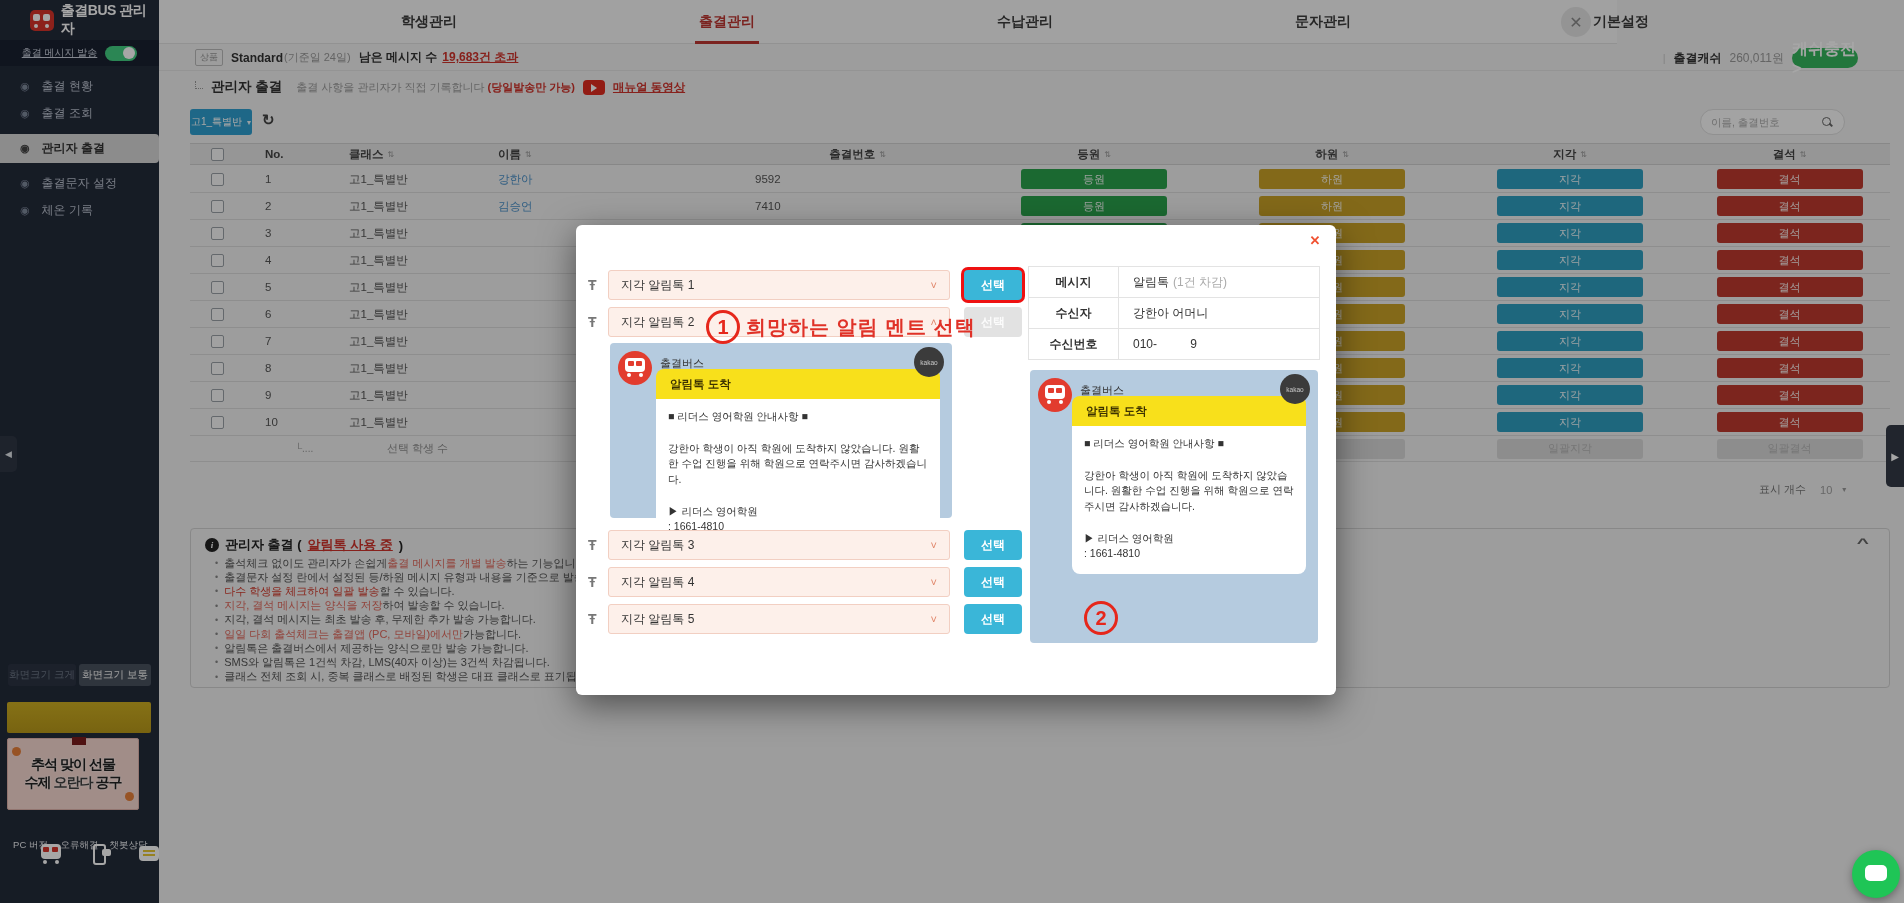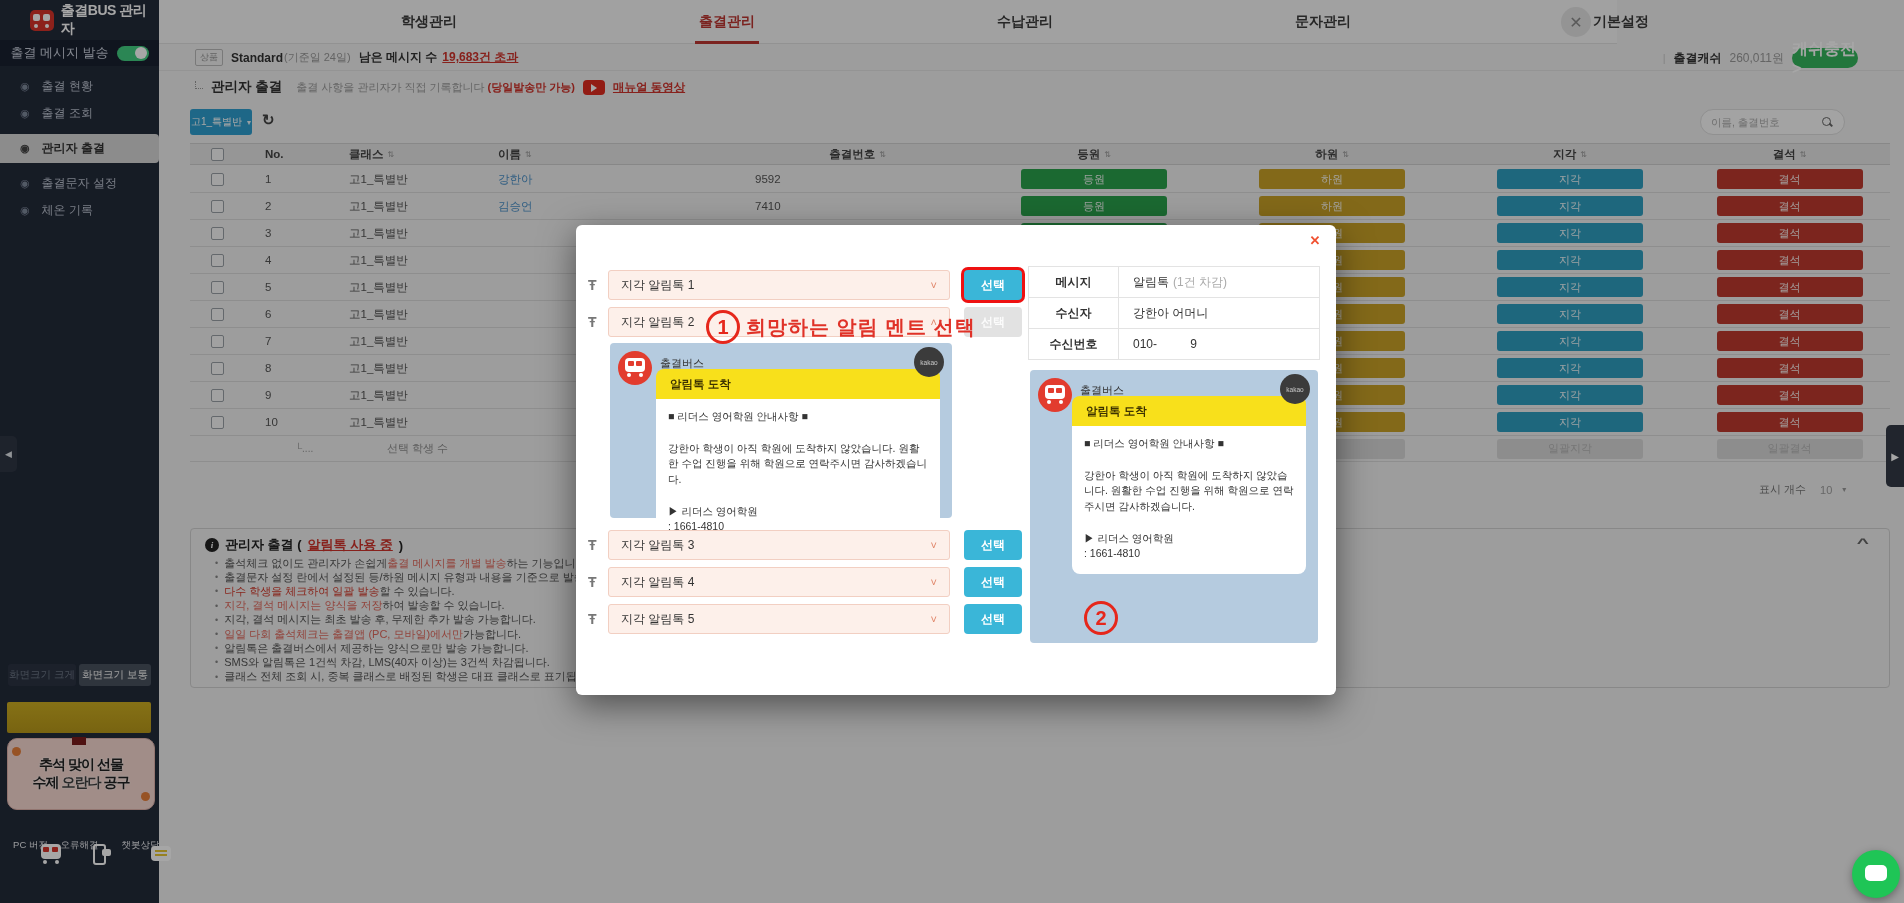--- a/index.html
+++ b/index.html
@@ -9,32 +9,32 @@
   
   .sidebar { position:absolute; left:0; top:0; width:159px; height:903px; background:#232b3a; z-index:10; }
   .logo { position:absolute; left:0; top:0; width:159px; height:40px; display:flex; align-items:center; padding-left:30px; }
   .logo-bus { position:relative; width:24px; height:21px; background:#d8342a; border-radius:5px; margin-right:7px; }
   .logo-bus i { position:absolute; top:4px; width:7px; height:7px; background:#fff; border-radius:2px; }
   .logo-bus i.w1{ left:3px; } .logo-bus i.w2{ left:13px; }
   .logo-bus i.d1,.logo-bus i.d2{ top:14px; width:4px; height:4px; border-radius:50%; }
   .logo-bus i.d1{ left:4px; } .logo-bus i.d2{ left:15px; }
   .logo-title { color:#fff; font-size:14px; font-weight:bold; letter-spacing:-0.5px; }
   .msg-toggle-row { position:absolute; left:0; top:40px; width:159px; height:26px; background:#1a2130; display:flex; align-items:center; justify-content:center; gap:8px; }
-  .msg-toggle-row .lbl { color:#c8cedb; font-size:13px; }
+  .msg-toggle-row .lbl { color:#c8cedb; font-size:10px;text-decoration:underline; }
   .toggle { position:relative; width:32px; height:15px; background:#43ce82; border-radius:8px; }
   .toggle .knob { position:absolute; right:2px; top:1.5px; width:12px; height:12px; background:#fff; border-radius:50%; }
   .side-item { position:absolute; left:0; width:159px; height:27px; display:flex; align-items:center; padding-left:20px; gap:12px; color:#b9c0cd; font-size:12px; }
   .side-item .dot { font-size:11px; color:#7f8a9c; }
   .side-item.active { background:#d8d8d8; color:#333; height:29px; border-radius:0 4px 4px 0; z-index:55; font-weight:bold; }
   .side-item.active .dot { color:#444; }
   .scr-btn { position:absolute; height:22px; border-radius:3px; font-size:10.5px; display:flex; align-items:center; justify-content:center; }
   .scr-big { left:8px; top:664px; width:68px; background:#2b3343; color:#6d7786; }
   .scr-normal { left:79px; top:664px; width:72px; background:#49525f; color:#f2f2f2; }
   .gold-banner { position:absolute; left:7px; top:702px; width:144px; height:31px; background:linear-gradient(180deg,#cdae22,#b9991a); border-radius:2px; }
-  .pink-banner { position:absolute; left:7px; top:738px; width:148px; height:72px; background:#f7d9d2; border:1px solid #e0b4ac; border-radius:10px; text-align:center; padding-top:17px; }
+  .pink-banner { position:absolute; left:7px; top:738px; width:132px; height:72px; background:#f7d9d2; border:1px solid #e0b4ac; border-radius:2px; text-align:center; padding-top:17px; }
   .pink-banner .l1 { font-size:14px; font-weight:800; color:#222; text-shadow:0 0 2px #fff; letter-spacing:-1px; }
   .pink-banner .l2 { font-size:14px; font-weight:800; color:#222; text-shadow:0 0 2px #fff; letter-spacing:-1px; }
   .pink-banner .l2 .hi { color:#404040; }
   .pink-banner .persim { position:absolute; width:9px; height:9px; background:#e8803a; border-radius:50%; }
   .pink-banner .p1 { left:4px; top:8px; } .pink-banner .p2 { right:4px; bottom:8px; }
   .pink-banner .ribbon { position:absolute; left:64px; top:-2px; width:14px; height:8px; background:#7a1d1d; }
   .foot-ic { position:absolute; width:49px; text-align:center; }
   .foot-ic .circ { position:relative; width:40px; height:40px; border-radius:50%; margin:0 auto; }
   .foot-ic .lbl { margin-top:4px; color:#e8eaee; font-size:9.5px; }
   .ic-red { background:#d7352b; } .ic-green { background:#3cb25c; } .ic-yellow { background:#e7c733; }
@@ -619,21 +619,21 @@
             <em class="b"></em>
           </span></span>
       <div class="lbl">PC 버전</div>
     </div>
     <div class="foot-ic" style="left:55px; top:835px">
       <span class="circ ic-green"><span class="phoneic">
             <i></i>
           </span></span>
       <div class="lbl">오류해결</div>
     </div>
-    <div class="foot-ic" style="left:116px; top:835px">
+    <div class="foot-ic" style="left:104px; top:835px">
       <span class="circ ic-yellow"><span class="chatic">
             <i class="a"></i>
             <i class="b"></i>
           </span></span>
       <div class="lbl">챗봇상담</div>
     </div>
   </aside>
 
   <div class="arr-left">◀</div>
   <div class="arr-right">▶</div>

